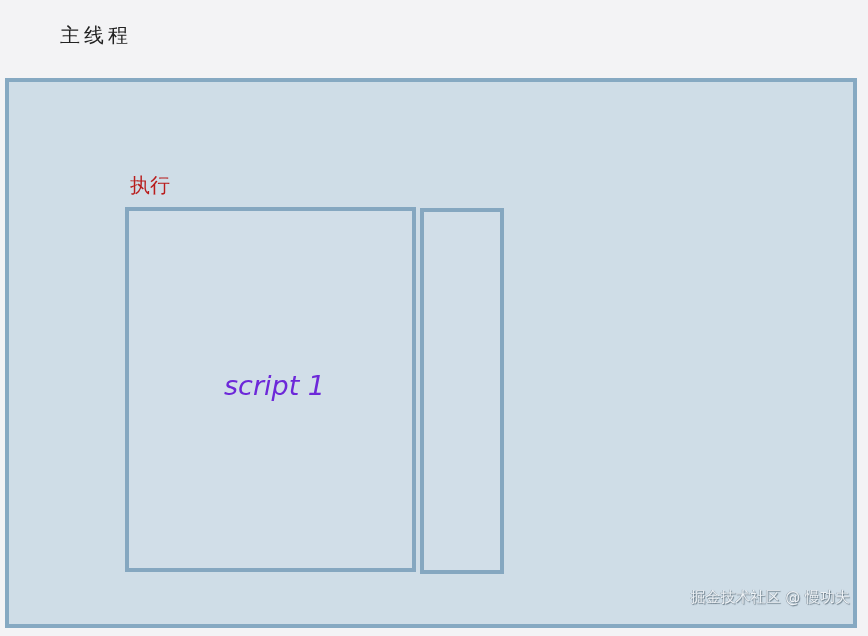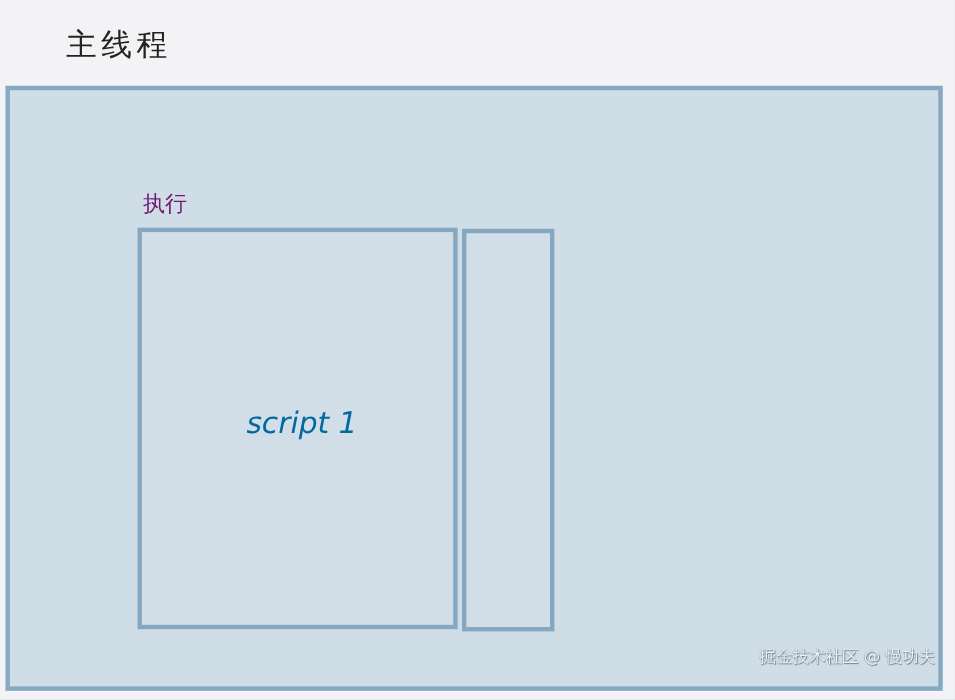--- a/index.html
+++ b/index.html
@@ -3,43 +3,43 @@
   <meta charset="utf-8">
   <style>
     html, body { margin: 0; padding: 0; }
     body {
       width: 868px; height: 636px; position: relative; overflow: hidden;
       background: #f3f3f5;
       font-family: "DejaVu Sans", sans-serif;
     }
     .title {
       position: absolute; left: 60px; top: 22px;
-      font-size: 28px; color: #222; letter-spacing: 4px;
+      font-size: 20px; color: #222; letter-spacing: 4px;
       font-family: "DejaVu Serif", serif;
     }
     .outer {
       position: absolute; left: 5px; top: 78px; width: 852px; height: 550px;
       background: #cfdde7;
       border: 4px solid #86a9c2;
       box-sizing: border-box;
     }
     .exec-label {
       position: absolute; left: 130px; top: 172px;
-      font-size: 20px; color: #701a75;
+      font-size: 20px; color: #b91c1c;
       font-family: "DejaVu Serif", serif;
     }
     .box {
       position: absolute; border: 4px solid #85a7c0; box-sizing: border-box;
       background: #d1dee8;
     }
     .script1 { left: 125px; top: 207px; width: 291px; height: 365px; }
     .slot { left: 420px; top: 208px; width: 84px; height: 366px; }
     .script-text {
       position: absolute; left: 224px; top: 370px;
-      font-size: 27px; font-style: italic; color: #0369a1;
+      font-size: 27px; font-style: italic; color: #6d28d9;
       font-family: "DejaVu Sans", sans-serif;
     }
     .watermark {
       position: absolute; right: 18px; top: 588px;
       font-size: 15px; color: #eef2f6;
       text-shadow: 1px 1px 1px #6b7c88, -0.5px -0.5px 0 #8a99a4;
       font-family: "DejaVu Sans", sans-serif;
     }
   </style>
 </head>

